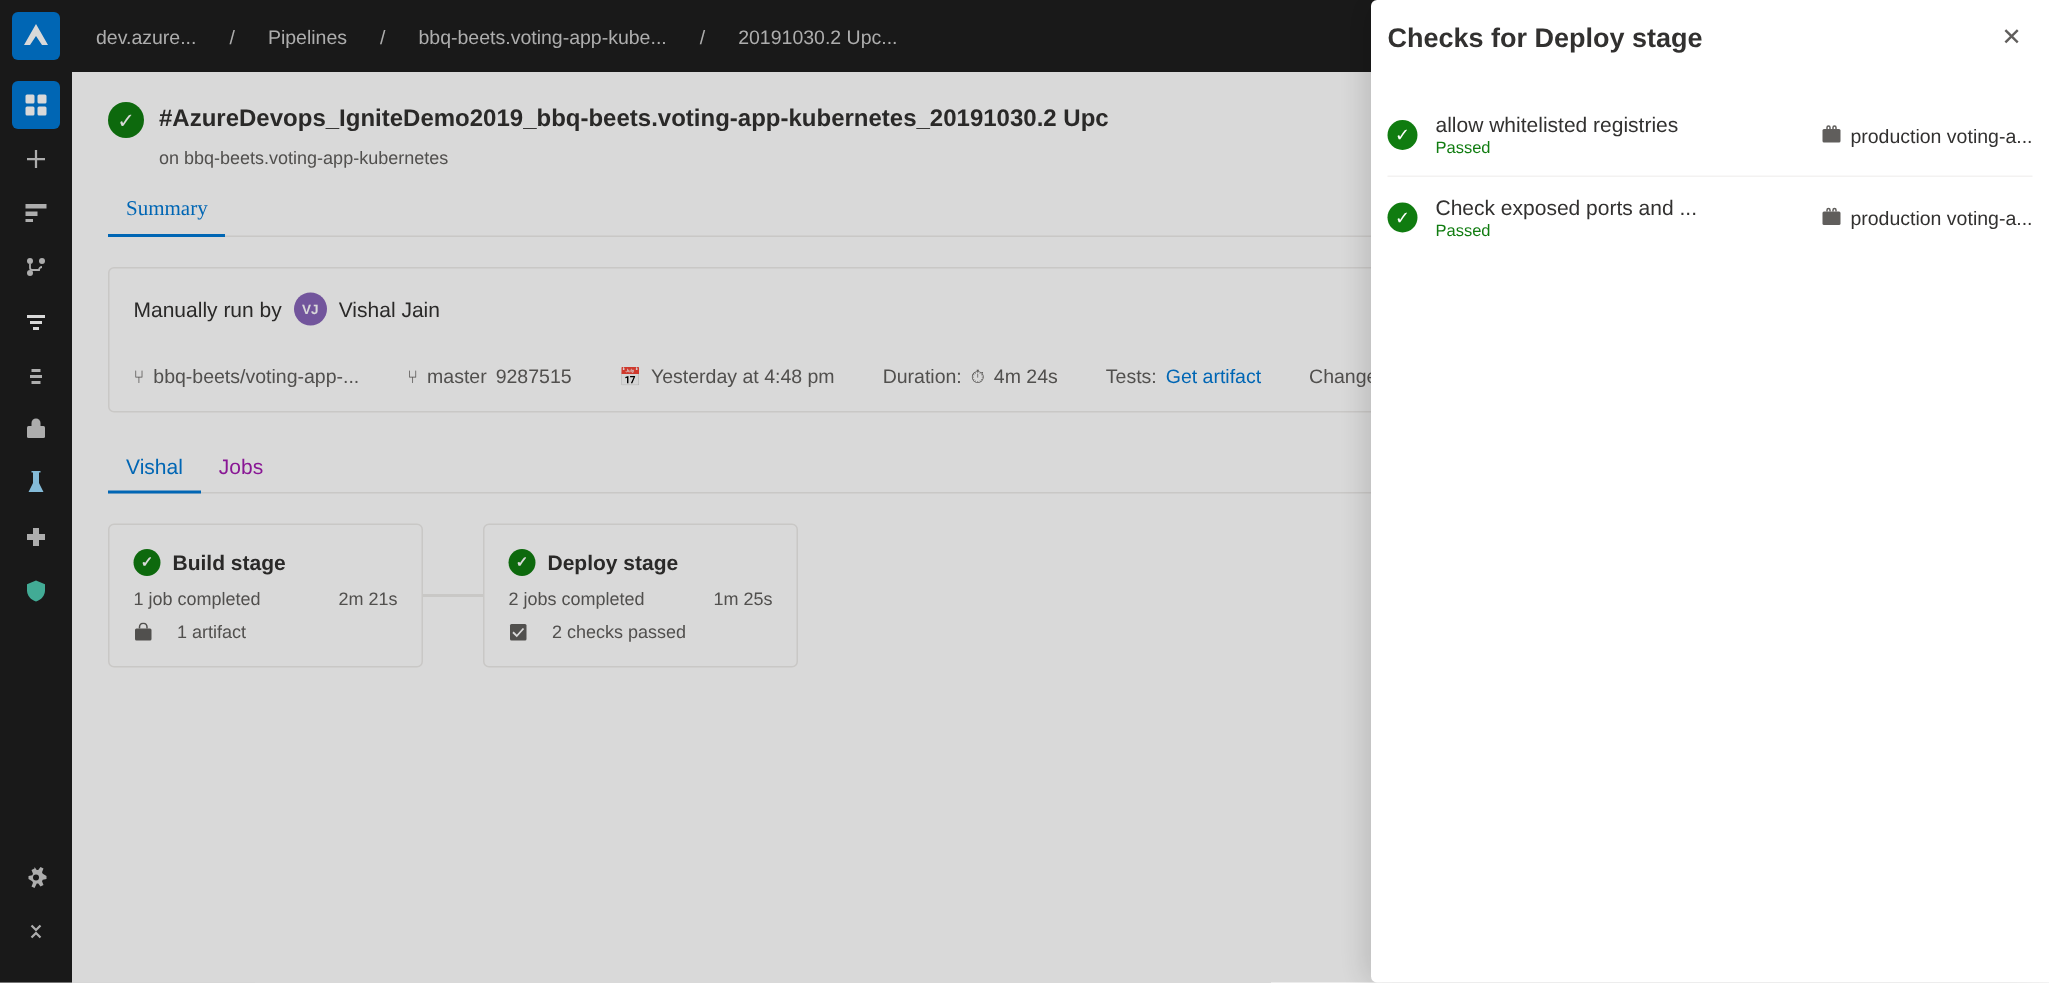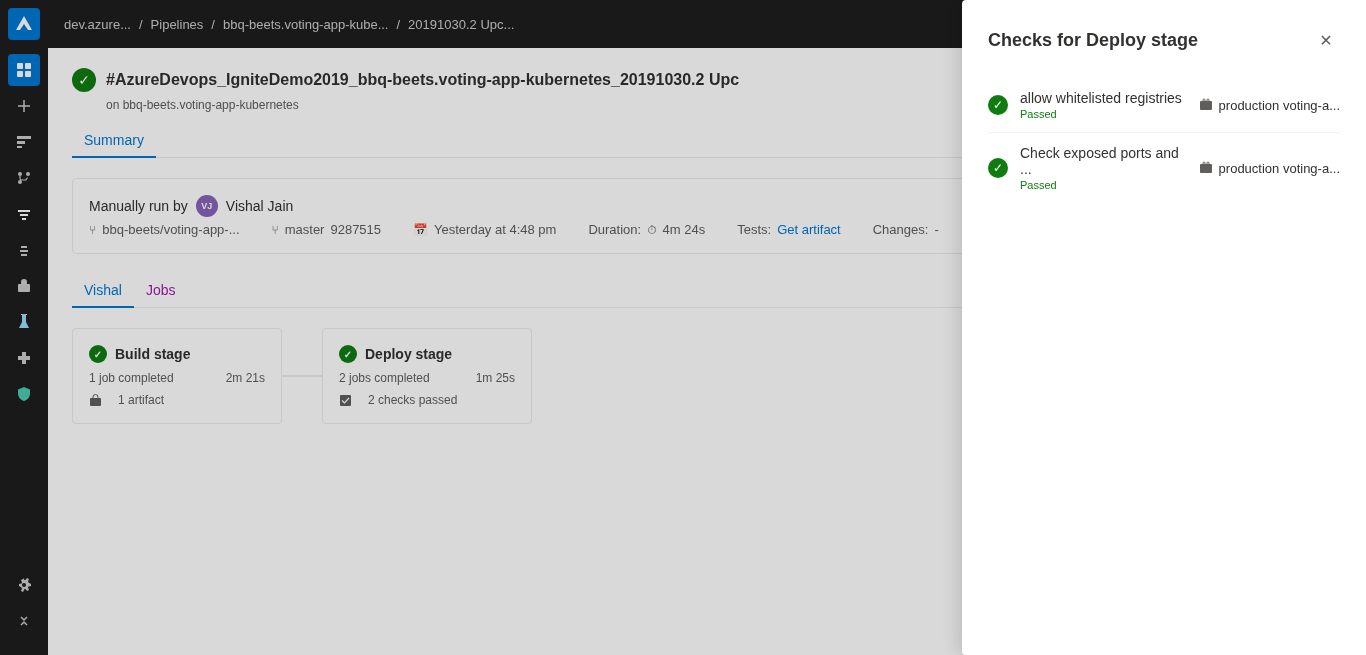--- a/index.html
+++ b/index.html
@@ -58,21 +58,21 @@
       height: 48px;
       background: #1e1e1e;
       display: flex;
       align-items: center;
       padding: 0 16px;
       color: #cccccc;
       font-size: 13px;
       flex-shrink: 0;
     }
     .topnav-breadcrumb {
-      display: flex; align-items: center; gap: 8px;
+      display: flex; align-items: center; gap: 22px;
     }
     .topnav-breadcrumb span { color: #cccccc; }
     .topnav-breadcrumb a { color: #cccccc; text-decoration: none; cursor: pointer; }
     .topnav-sep { color: #666; }
     .topnav-right { margin-left: auto; display: flex; align-items: center; }
     .avatar-circle {
       width: 28px; height: 28px; border-radius: 50%;
       background: #5c2d91; color: white;
       display: flex; align-items: center; justify-content: center;
       font-size: 11px; font-weight: bold;
@@ -102,38 +102,39 @@
     }
     .pipeline-subtitle {
       color: #605e5c; font-size: 12px; margin-left: 34px; margin-bottom: 12px;
     }
 
     
     .tabs {
       display: flex; gap: 0;
       border-bottom: 1px solid #edebe9;
       margin-bottom: 20px;
+      font-family: Liberation Serif, serif;
     }
     .tab {
       padding: 8px 12px; font-size: 14px; color: #605e5c;
       cursor: pointer; border-bottom: 2px solid transparent;
       margin-bottom: -1px;
     }
     .tab.active { color: #0078d4; border-bottom-color: #0078d4; font-weight: 500; }
 
     
     .run-info-card {
       border: 1px solid #edebe9;
       border-radius: 4px;
       padding: 16px;
       margin-bottom: 20px;
     }
     .run-info-header {
       display: flex; align-items: center; gap: 8px;
-      margin-bottom: 5px; font-size: 14px; color: #323130;
+      margin-bottom: 26px; font-size: 14px; color: #323130;
     }
     .user-avatar {
       width: 22px; height: 22px; border-radius: 50%;
       background: #8764b8; color: white;
       display: flex; align-items: center; justify-content: center;
       font-size: 9px; font-weight: bold;
     }
     .run-meta {
       display: flex; gap: 32px; align-items: center;
       font-size: 13px; color: #323130;
@@ -189,28 +190,28 @@
 
     
     .overlay {
       position: fixed; top: 0; left: 0; right: 0; bottom: 0;
       background: rgba(0,0,0,0.15);
       z-index: 100;
     }
     .panel {
       position: fixed;
       top: 0; right: 0;
-      width: 404px;
+      width: 452px;
       height: 655px;
       background: white;
       border-radius: 4px 0 0 4px;
       box-shadow: -4px 0 20px rgba(0,0,0,0.15);
       z-index: 200;
       display: flex; flex-direction: column;
-      padding: 26px;
+      padding: 11px;
     }
     .panel-header {
       display: flex; justify-content: space-between; align-items: center;
       margin-bottom: 24px;
     }
     .panel-title {
       font-size: 18px; font-weight: 600; color: #323130;
     }
     .panel-close {
       width: 28px; height: 28px;

